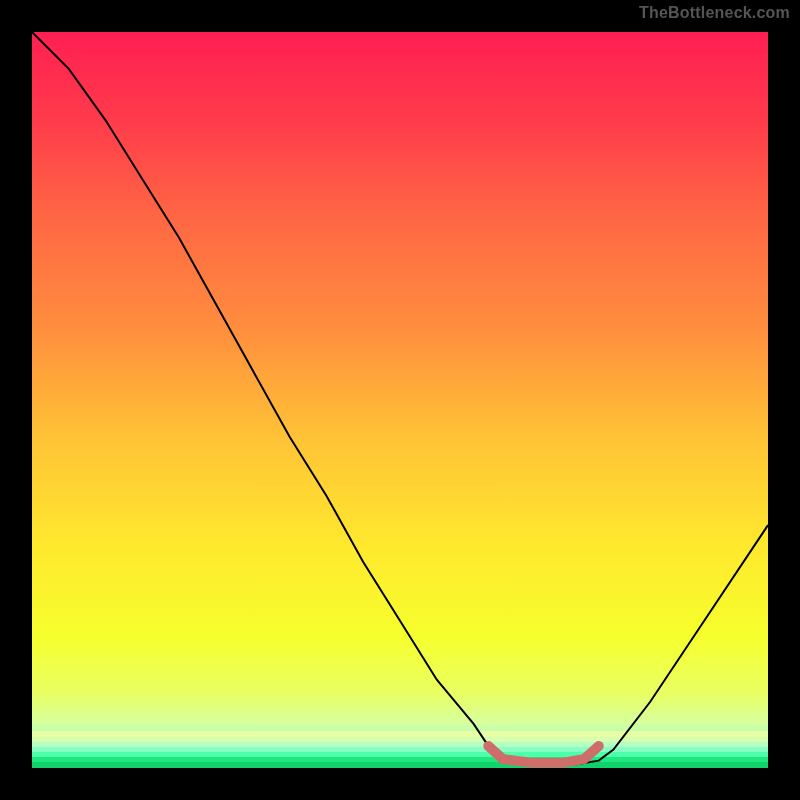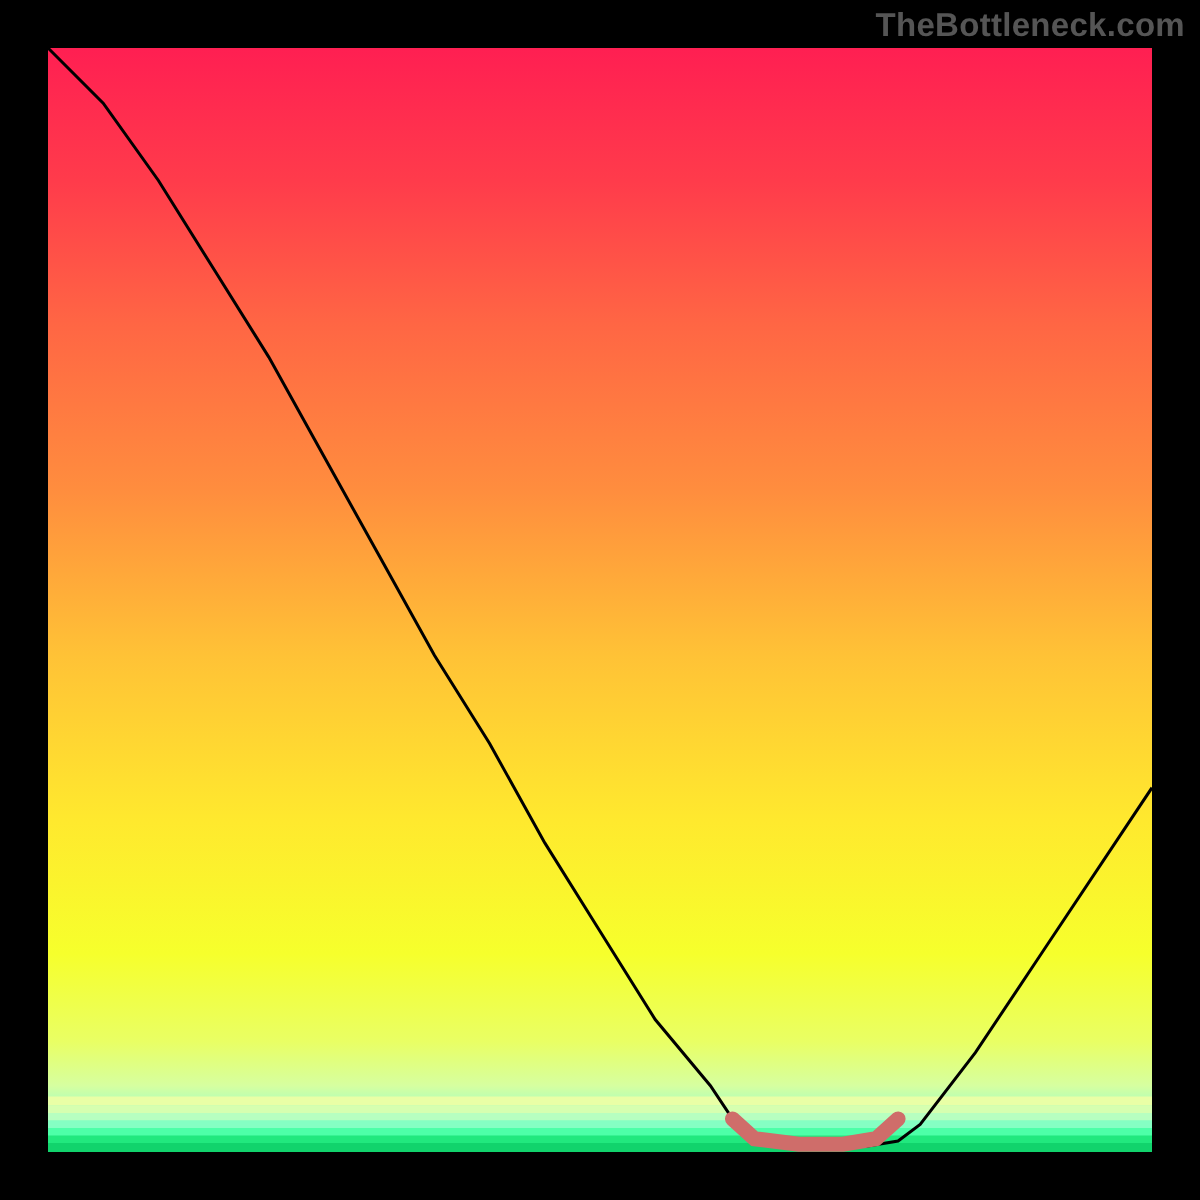--- a/index.html
+++ b/index.html
@@ -15,21 +15,21 @@
     position: relative;
     width: 800px;
     height: 800px;
     background: #000;
   }
   .watermark {
     position: absolute;
     top: 4px;
     right: 10px;
     color: #555;
-    font-size: 22px;
+    font-size: 16px;
     font-weight: 600;
     letter-spacing: 0.2px;
     z-index: 20;
   }
   .plot {
     position: absolute;
     left: 32px;
     top: 32px;
     width: 736px;
     height: 736px;

